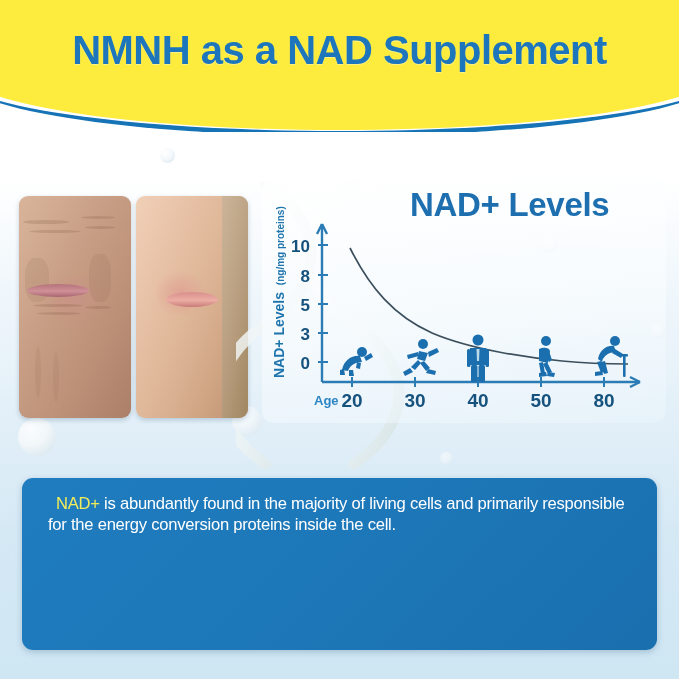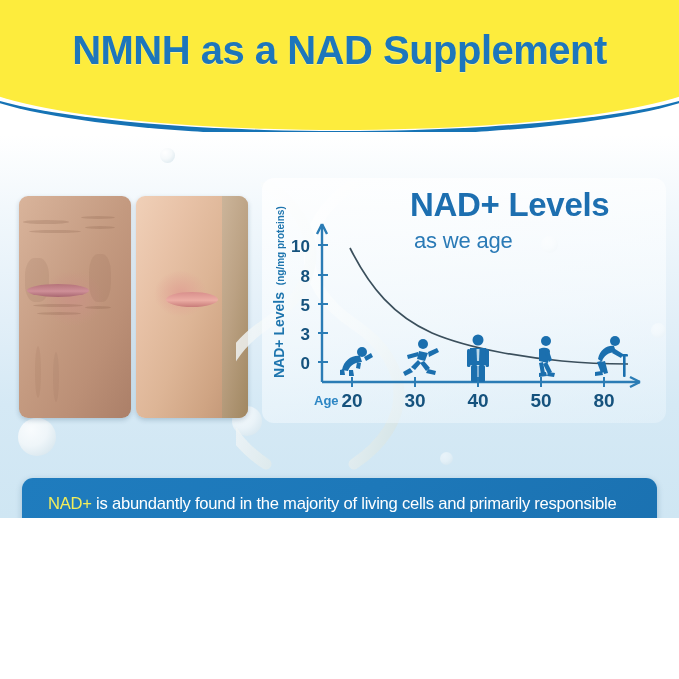--- a/index.html
+++ b/index.html
@@ -2,21 +2,21 @@
 <html><head>
 <meta charset="utf-8">
 <style>
   html,body{margin:0;padding:0;}
   body{
     width:679px;height:679px;overflow:hidden;
     font-family:"Liberation Sans", sans-serif;
     background:#ffffff;
   }
   #page{
-    position:relative;width:679px;height:518px;overflow:hidden;
+    position:relative;width:679px;height:679px;overflow:hidden;
     background:linear-gradient(180deg,#ffffff 0%,#ffffff 26%,#f2f8fc 40%,#e2eff8 62%,#d5e9f5 78%,#cfe6f3 100%);
   }
 
   
   .banner{
     position:absolute;left:0;top:0;width:679px;height:132px;overflow:hidden;
   }
   .banner-fill{
     position:absolute;left:-40px;top:-70px;width:759px;height:200px;
     background:#fdec3d;
@@ -99,21 +99,21 @@
     position:absolute;left:22px;top:478px;width:635px;height:172px;
     border-radius:11px;box-sizing:border-box;padding:16px 22px 10px 26px;
     background:linear-gradient(135deg,#1f7cbe 0%,#1d78b9 45%,#1a6fae 100%);
     box-shadow:0 2px 6px rgba(20,70,110,.25);
   }
   .info-box p{
     margin:0 0 13px 0;color:#ffffff;font-size:16.6px;line-height:1.24;
     letter-spacing:-0.25px;font-weight:400;
   }
   .info-box p:last-child{margin-bottom:0;}
-  .hl{color:#f2ed5a;}
+  .hl{color:#f2ed5a;margin-left:8px;}
 </style>
 </head>
 <body>
 
 <div id="page">
 
   <div class="banner">
     <div class="banner-fill"></div>
     <div class="banner-stroke"></div>
   </div>
@@ -169,21 +169,20 @@
         <path d="M28 216 L122 216"></path>
         <path d="M34 244 L116 244"></path>
         <path d="M50 270 L100 270"></path>
       </g>
     </g>
   </svg>
 
   <div class="chart-panel"></div>
 
   <div class="chart-title">NAD+ Levels</div>
-  <div class="chart-subtitle">as we age</div>
 
   <svg class="svg-chart" width="404" height="245" viewBox="0 0 404 245">
 
     <g stroke="#2b7cb5" stroke-width="2.4" fill="none">
       <path d="M60 46 L60 204"></path>
       <path d="M60 46 l-5 10 M60 46 l5 10" stroke-linejoin="round"></path>
     </g>
 
     <g stroke="#2b7cb5" stroke-width="2.4" fill="none">
       <path d="M60 204 L378 204"></path>
@@ -278,17 +277,17 @@
     <g transform="translate(22,200) rotate(-90)">
       <text x="0" y="0" font-family="Liberation Sans, sans-serif" font-size="14" font-weight="bold" fill="#1e75ae">
         <tspan>NAD+ Levels</tspan>
         <tspan font-size="10" dx="3">(ng/mg proteins)</tspan>
       </text>
     </g>
   </svg>
 
   <div class="info-box">
     <p>
-      <span class="hl">NAD+</span><span> is abundantly found in the majority of living cells and primarily responsible for the issues conversion process inside the cell.</span>
+      <span class="hl">NAD+</span><span> is abundantly found in the majority of living cells and primarily responsible for the energy conversion proteins inside the cell.</span>
     </p>
   </div>
 
 </div>
 
 </body></html>

